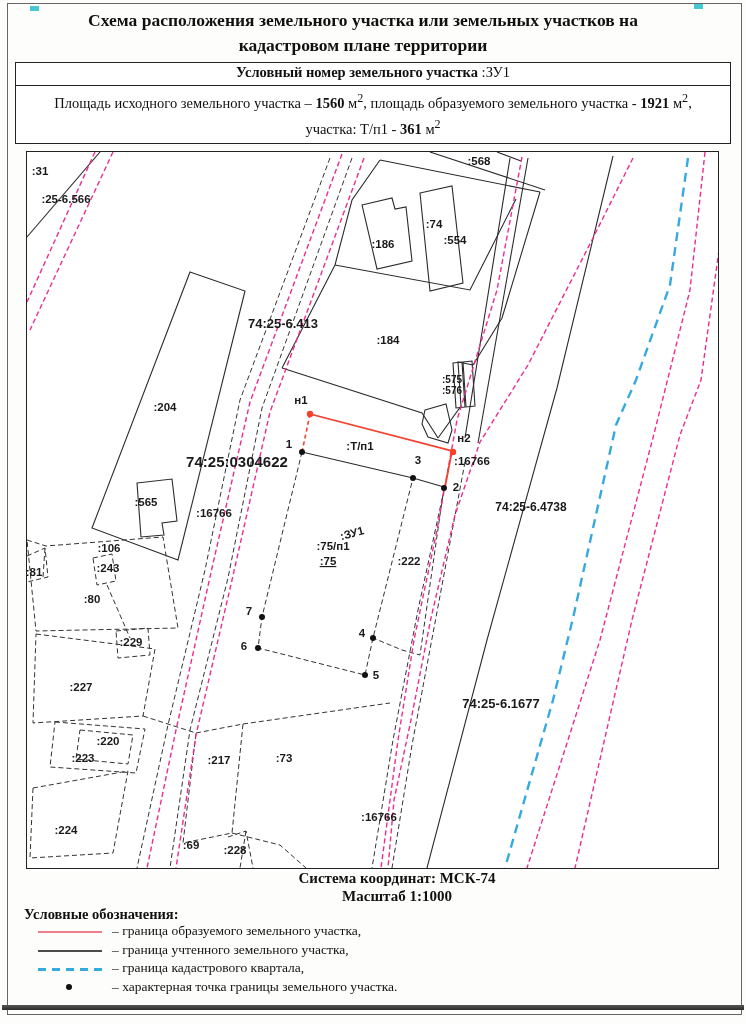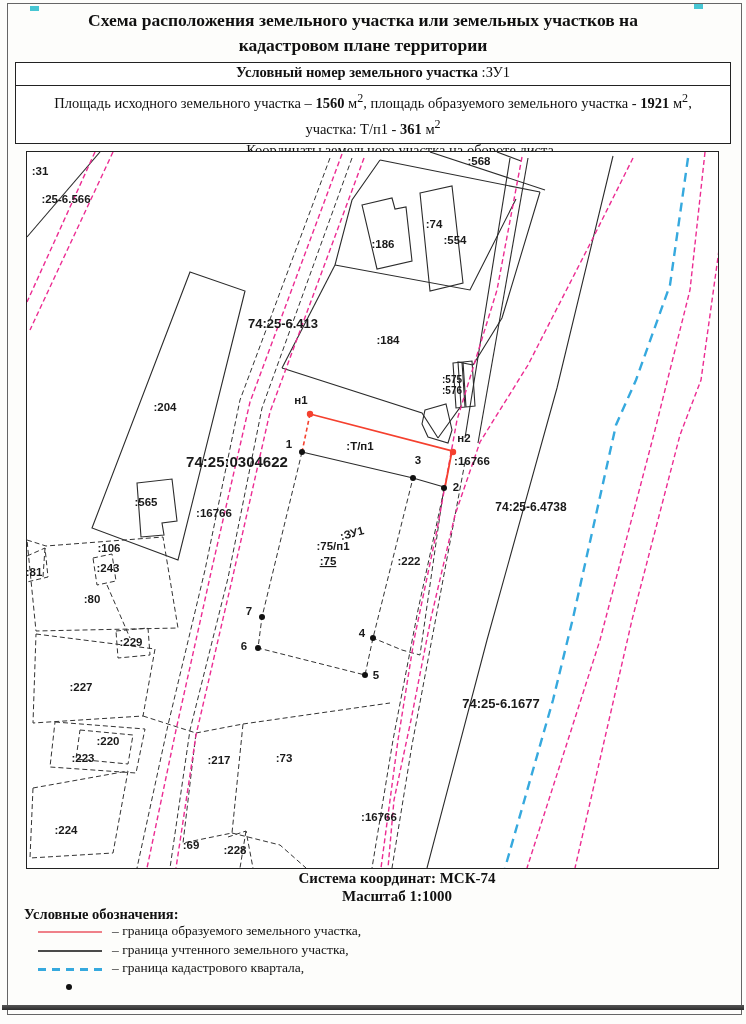--- a/index.html
+++ b/index.html
@@ -41,21 +41,20 @@
 <div class="artifact" style="left:694px;top:4px;"></div>
 
 <div class="title">
   <div>Схема расположения земельного участка или земельных участков на</div>
   <div>кадастровом плане территории</div>
 </div>
 
 <div class="header-box">
   <div class="header-row1"><b>Условный номер земельного участка</b><span> :ЗУ1</span></div>
   <div class="header-row2" id="hdr-row2"><span>Площадь исходного земельного участка – </span><b>1560</b><span> м</span><sup>2</sup><span>, площадь образуемого земельного участка - </span><b>1921</b><span> м</span><sup>2</sup><span>,</span><br><span>участка: Т/п1 - </span><b>361</b><span> м</span><sup>2</sup></div>
-  <div class="header-row3">Координаты земельного участка на обороте листа</div>
 </div>
 
 <div class="map-box">
   <svg id="map-svg" width="691" height="716" viewBox="27 152 691 716">
       <path d="M100,152 L27,237" stroke="#2b2b2b" stroke-width="1.1" fill="none"></path>
       <path d="M190,272 L245,291 L178,560 L92,528 Z" stroke="#2b2b2b" stroke-width="1.1" fill="none"></path>
       <path d="M137,483 L172,479 L177,521 L162,523 L164,535 L141,537 Z" stroke="#2b2b2b" stroke-width="1.1" fill="none"></path>
       <path d="M380,160 L540,192" stroke="#2b2b2b" stroke-width="1.1" fill="none"></path>
       <path d="M540,192 L502,318 L473,365" stroke="#2b2b2b" stroke-width="1.1" fill="none"></path>
       <path d="M380,160 L352,200 L335,265" stroke="#2b2b2b" stroke-width="1.1" fill="none"></path>
@@ -177,17 +176,18 @@
       <div class="legend-row">
         <div class="legend-swatch sw-black-line"></div>
         <div class="legend-label">– граница учтенного земельного участка,</div>
       </div>
       <div class="legend-row">
         <div class="legend-swatch sw-blue-dashed"></div>
         <div class="legend-label">– граница кадастрового квартала,</div>
       </div>
       <div class="legend-row">
         <div class="legend-swatch sw-black-dot"></div>
+        <div class="legend-label">– характерная точка границы земельного участка.</div>
       </div>
     </div>
 </div>
 
 <div class="bottom-rule"></div>
 
 </body></html>

